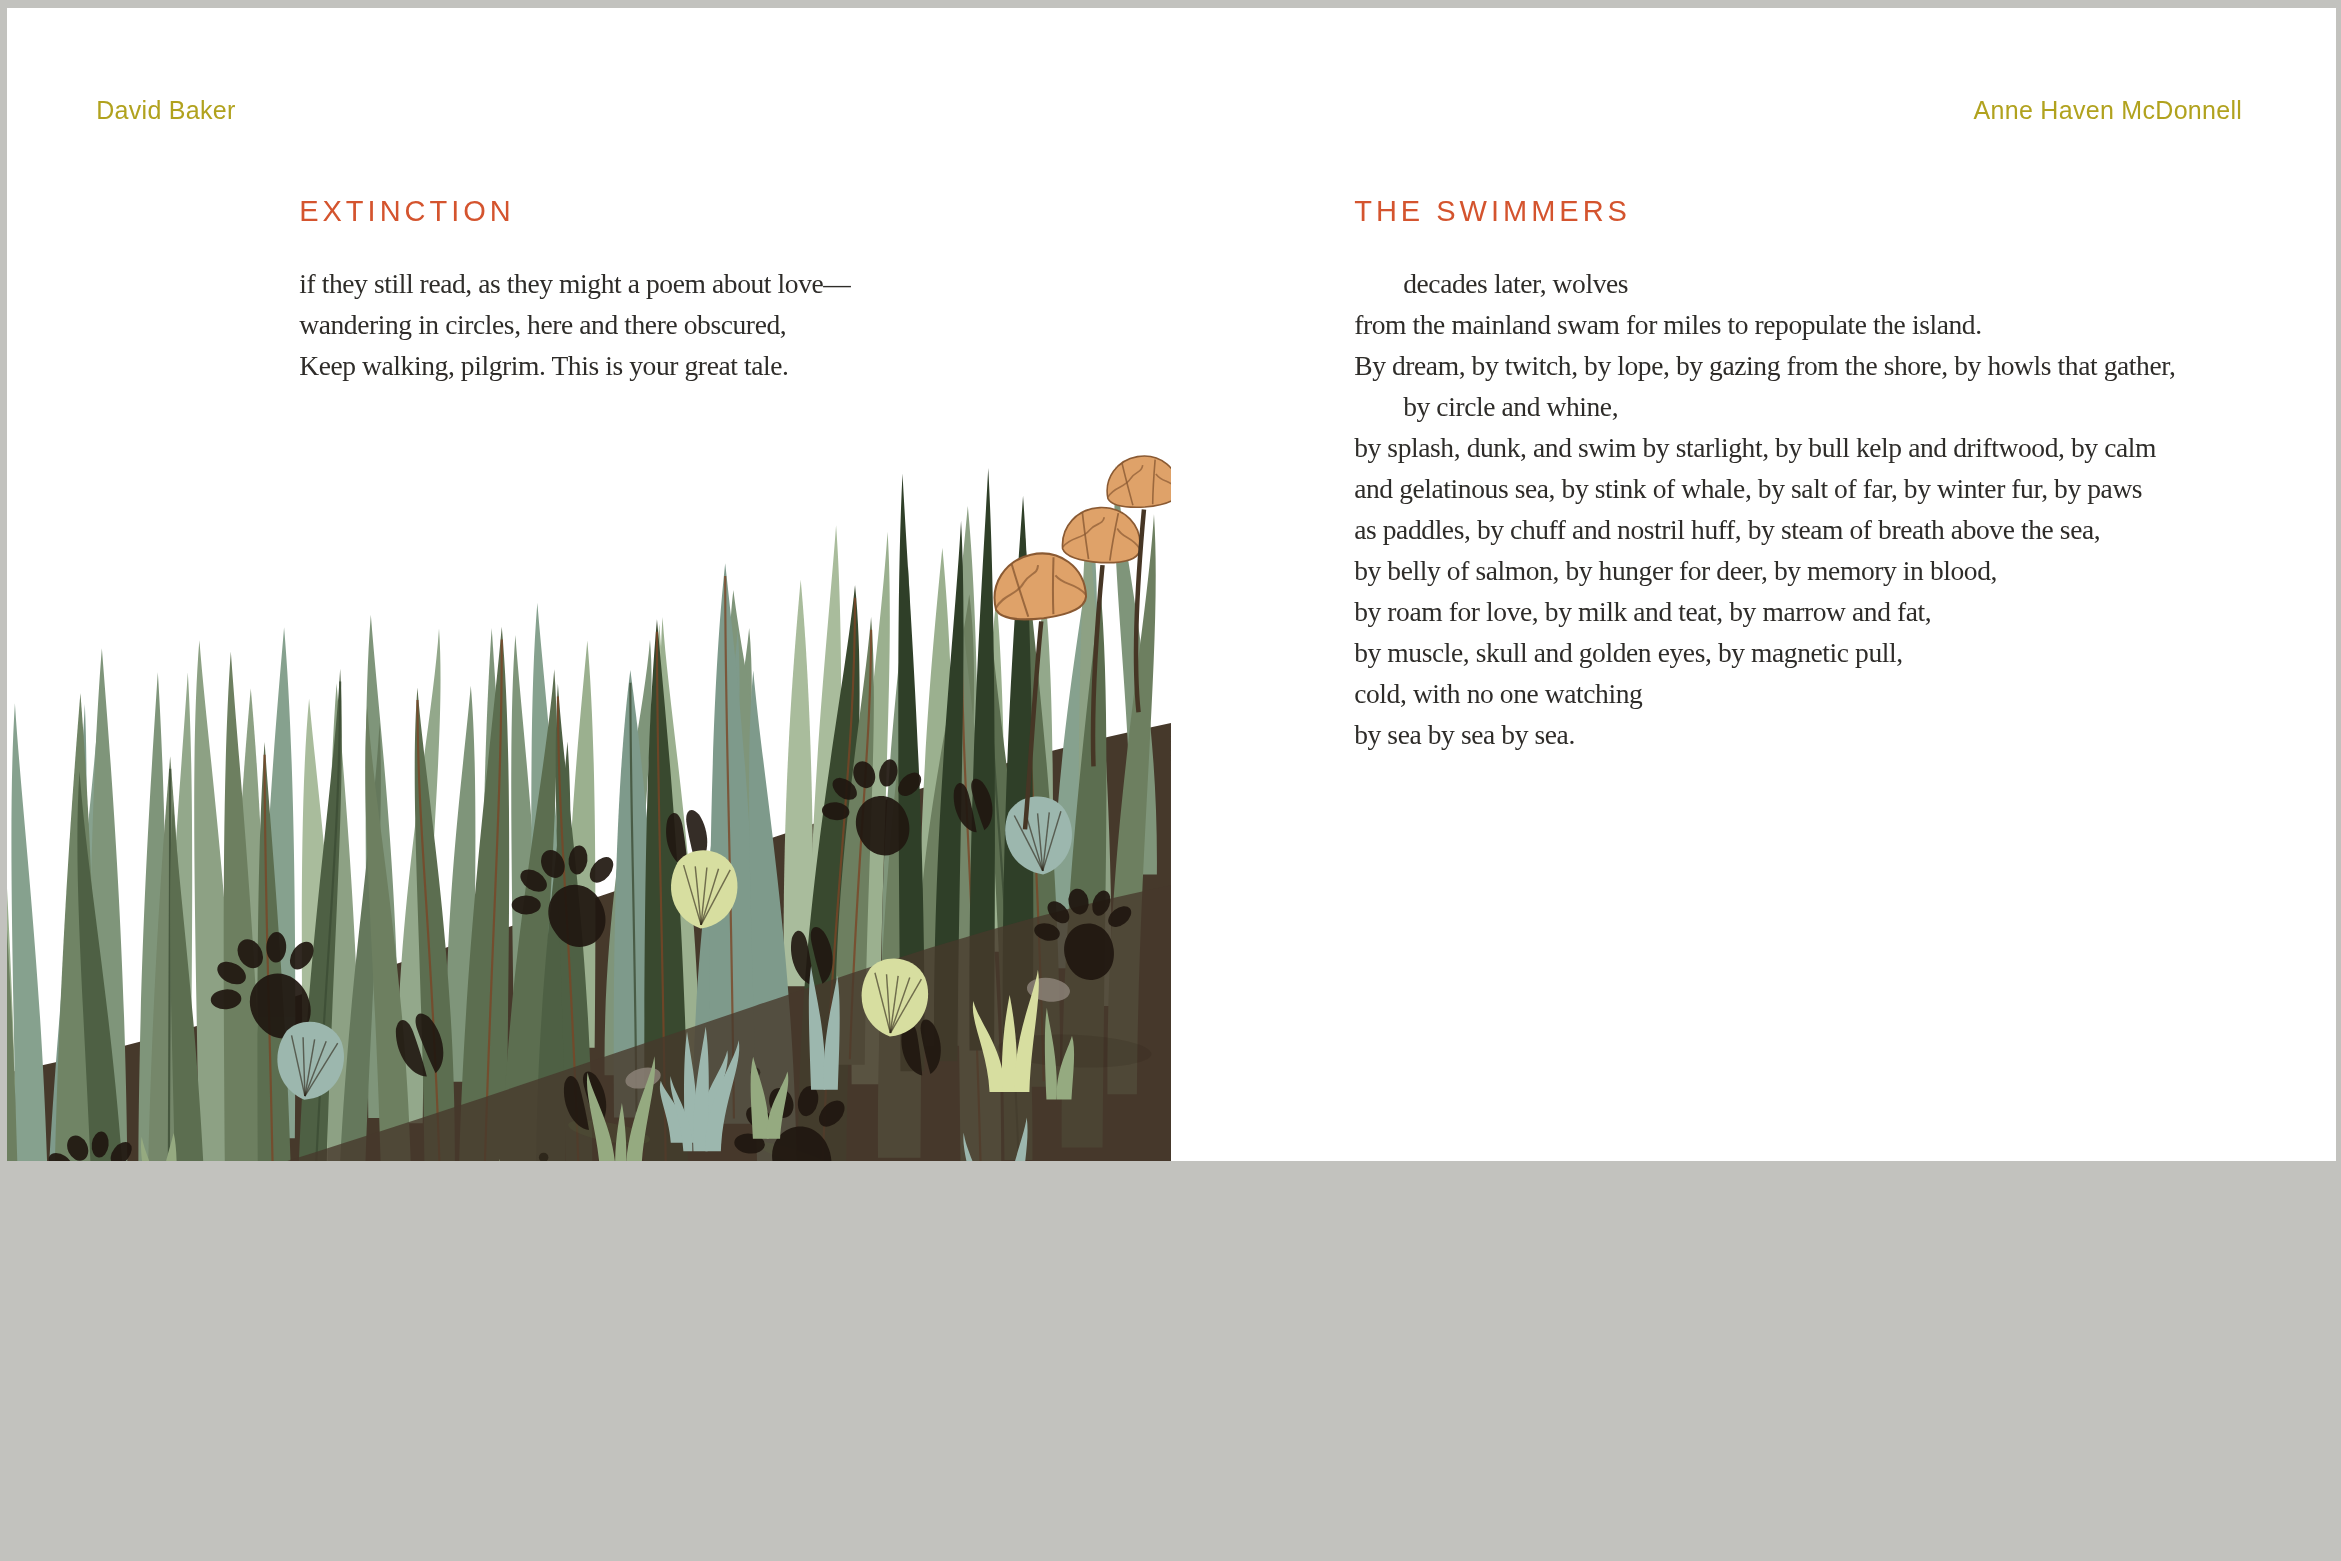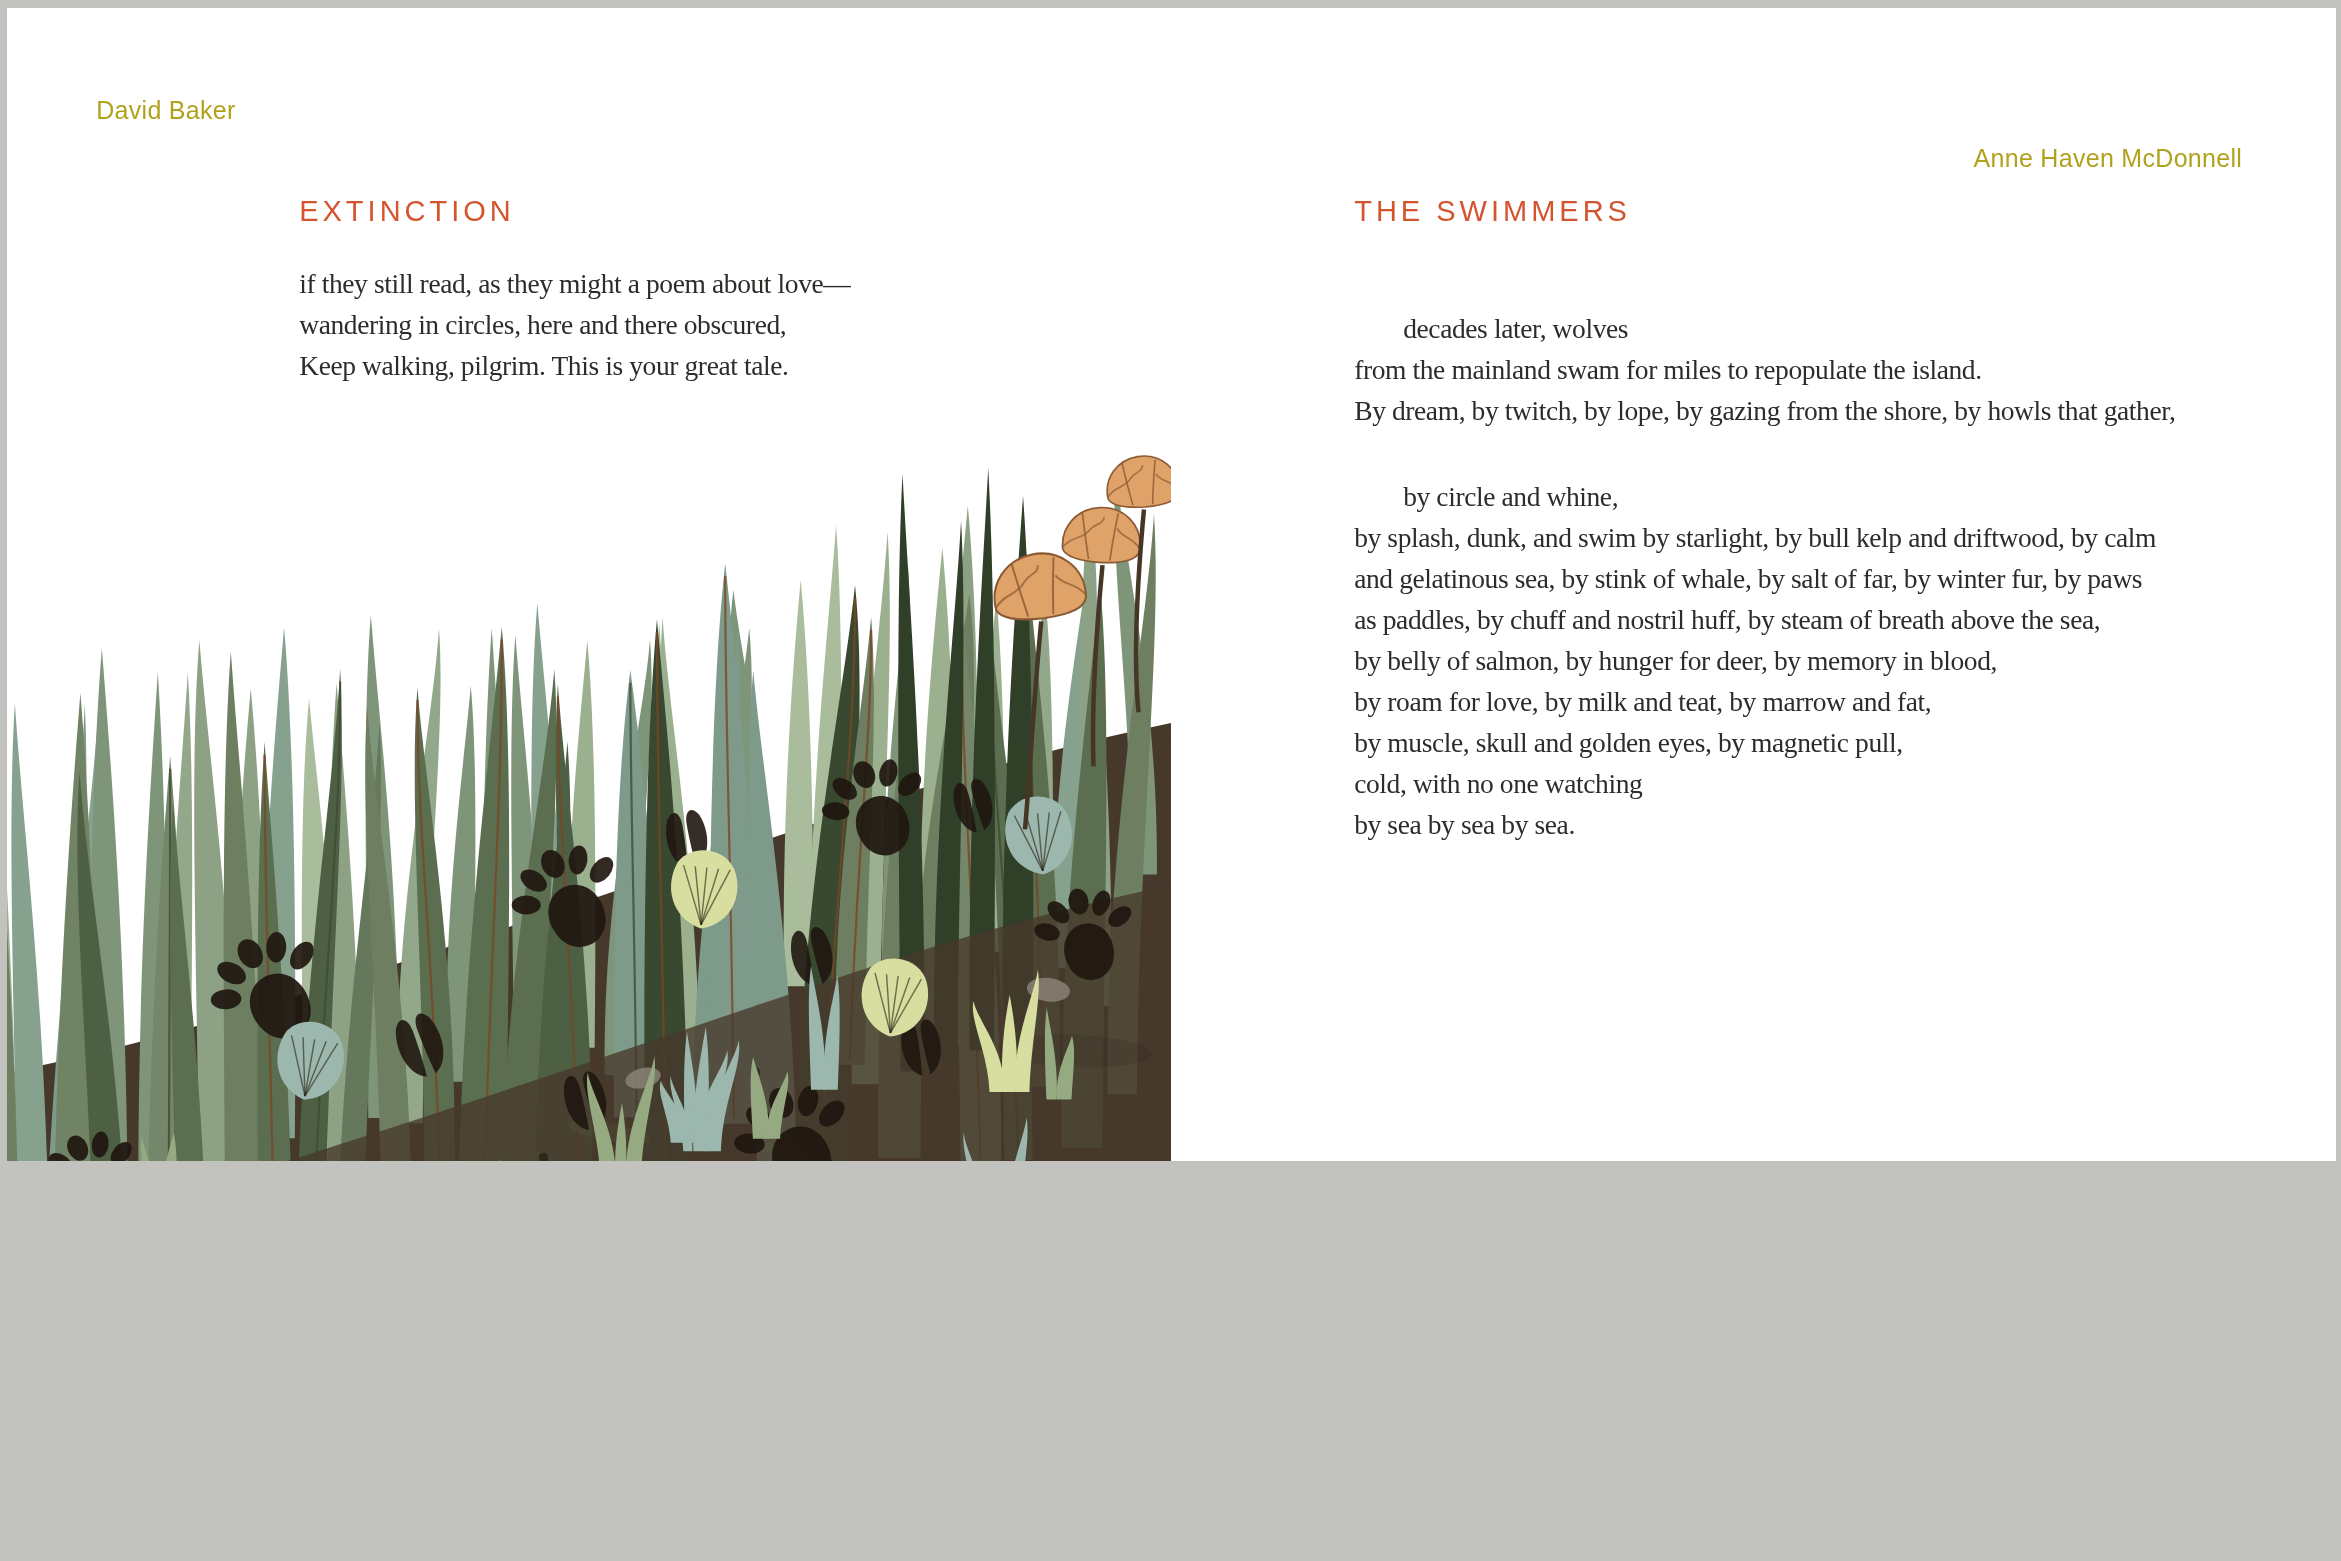--- a/index.html
+++ b/index.html
@@ -12,36 +12,36 @@
   .spread{
     position:absolute;left:7.2px;top:8px;width:2329px;height:1153px;
     background:#ffffff;overflow:hidden;
   }
   .running-head{
     position:absolute;top:87px;
     font-size:25px;line-height:31px;letter-spacing:0.3px;
     color:var(--olive,#b1a21e);
   }
   .running-head.left{left:89px;}
-  .running-head.right{right:94px;margin-top:48px;}
+  .running-head.right{right:94px;}
   .poem-title{
     position:absolute;top:187px;
     font-size:29px;letter-spacing:4px;font-weight:400;
     color:var(--orange,#d4542e);
   }
   .poem{
     position:absolute;top:255px;
     font-family:"Liberation Serif",serif;
     font-size:27.5px;line-height:41px;letter-spacing:-0.4px;
     color:var(--ink,#2e2c29);
   }
   .col-left{left:292px;}
   .col-right{left:1347px;}
   .pline{white-space:nowrap;}
-  .pline.indent{padding-left:49px;margin-top:45px;}
+  .pline.indent{padding-left:49px;}
   .folio{
     position:absolute;left:1692px;top:1460px;width:117px;
     text-align:center;font-size:27px;color:var(--folio,#3a3a3a);
   }
   .illustration{
     position:absolute;left:0;top:434px;width:1164px;height:1109px;
   }
 </style>
 </head>
 <body style="--frame: #c2c2be; --olive: #b1a21e; --orange: #d4542e; --ink: #2e2c29; --folio: #3a3a3a;">

